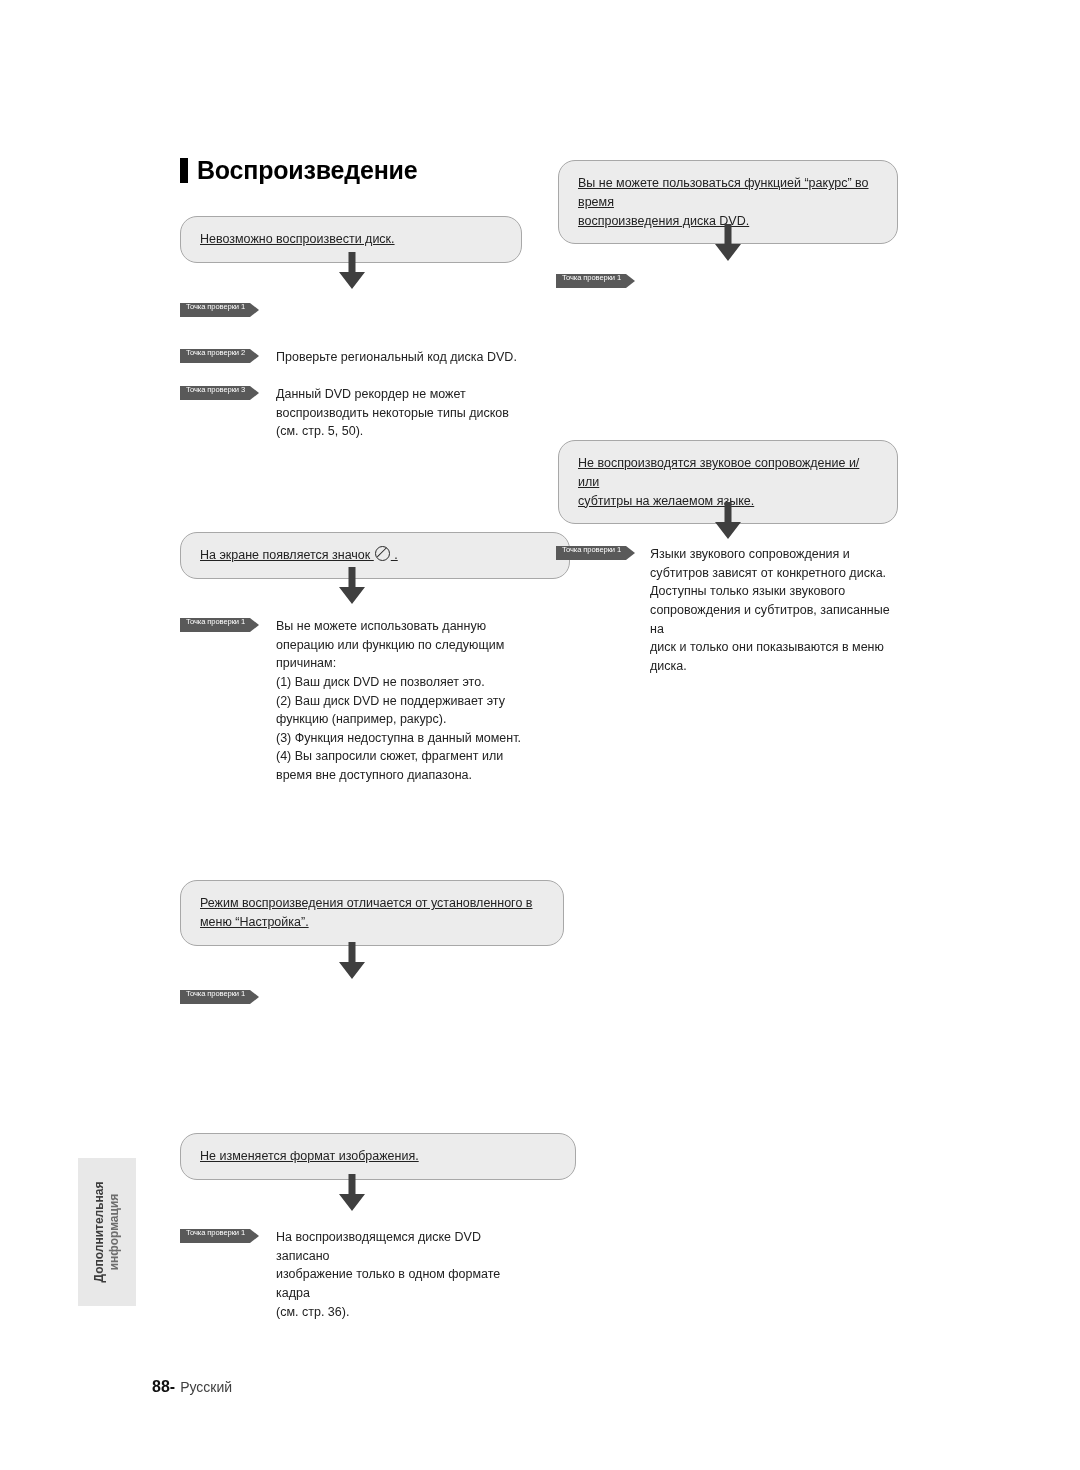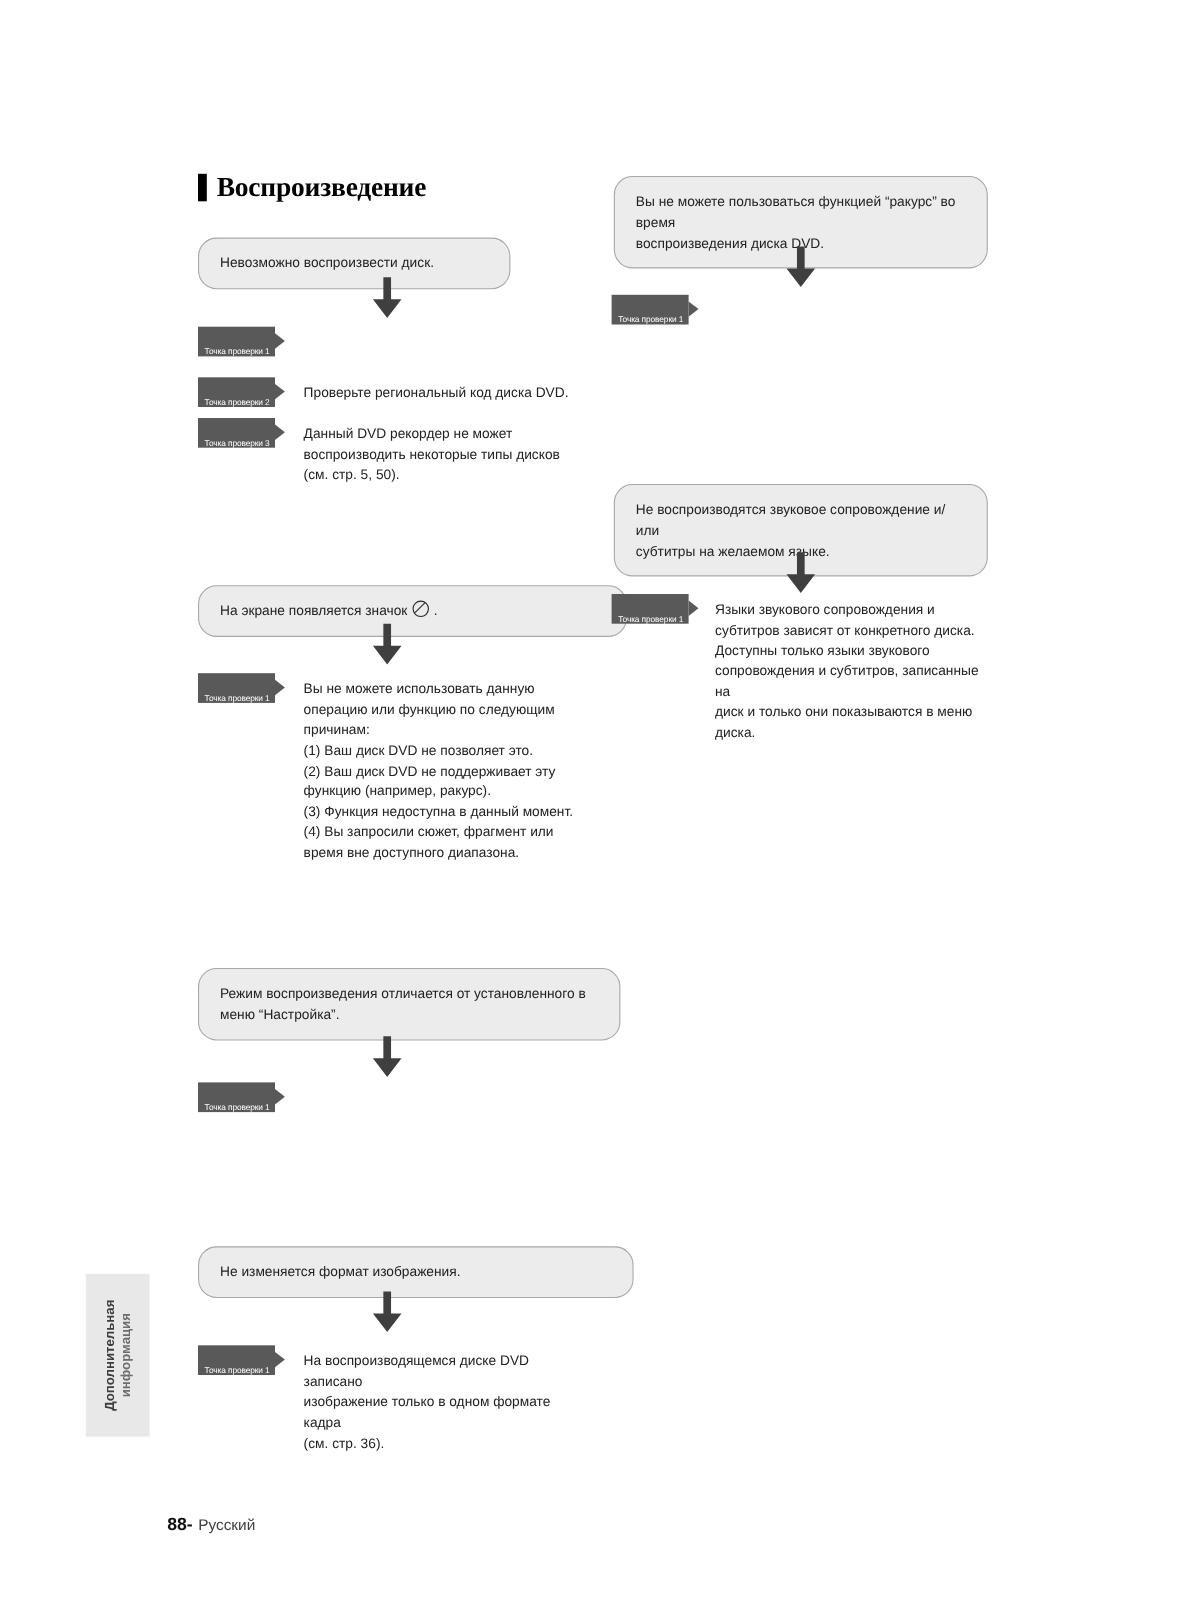--- a/index.html
+++ b/index.html
@@ -22,21 +22,20 @@
   }
 
   
   .section-heading {
     position: absolute;
     left: 180px;
     top: 158px;
     display: flex;
     align-items: flex-end;
     gap: 9px;
-    font-family: Liberation Serif, serif;
   }
   .heading-bar {
     width: 8px;
     height: 25px;
     background: #000000;
     display: block;
   }
   .heading-text {
     font-size: 25px;
     font-weight: bold;
@@ -50,20 +49,21 @@
   .symptom {
     position: absolute;
     box-sizing: border-box;
     background: #ececec;
     border: 1px solid #a8a8a8;
     border-radius: 17px;
     padding: 13px 17px 13px 19px;
     font-size: 12.5px;
     line-height: 1.5;
     color: #222222;
+    text-decoration: underline;
   }
   .symptom .sym-text { display: inline; }
   .no-icon {
     display: inline-block;
     width: 13px;
     height: 13px;
     border: 1.4px solid #2a2a2a;
     border-radius: 50%;
     position: relative;
     vertical-align: -2px;
@@ -97,23 +97,23 @@
   .badge {
     position: absolute;
     left: 0;
     top: 1px;
     height: 14px;
     display: flex;
     align-items: center;
   }
   .badge-body {
     background: #595959;
-    height: 27px;
+    height: 14px;
     display: flex;
-    align-items: flex-end;
+    align-items: flex-start;
     padding: 0 5px 0 6px;
     box-sizing: border-box;
   }
   .badge-label {
     font-size: 7.6px;
     color: #ffffff;
     white-space: nowrap;
     line-height: 1;
     letter-spacing: -0.1px;
   }
@@ -183,21 +183,21 @@
 </head>
 <body>
 
 <div class="page">
 
   <div class="section-heading">
     <span class="heading-bar"></span>
     <span class="heading-text">Воспроизведение</span>
   </div>
 
-  <div class="symptom" style="left:180px; top:216px; width:284px;">
+  <div class="symptom" style="left:180px; top:216px; width:342px;">
     <span class="sym-text">Невозможно воспроизвести диск.</span>
   </div>
   <div class="arrow-wrap" style="left:332px; top:250px;">
     <svg width="40" height="42" viewBox="0 0 40 42" aria-hidden="true">
       <path d="M16.5 2 H23.5 V22 L33 22 L20 39 L7 22 L16.5 22 Z" fill="#3f3f3f"></path>
     </svg>
   </div>
 
   <div class="checkrow" style="left:180px; top:302px; width:342px;">
     <div class="badge">

